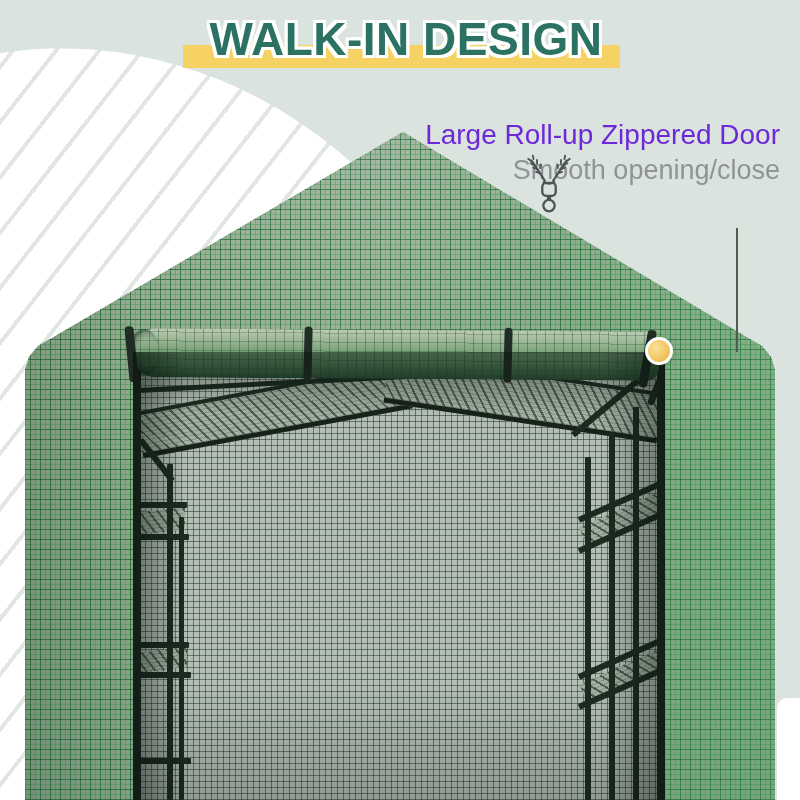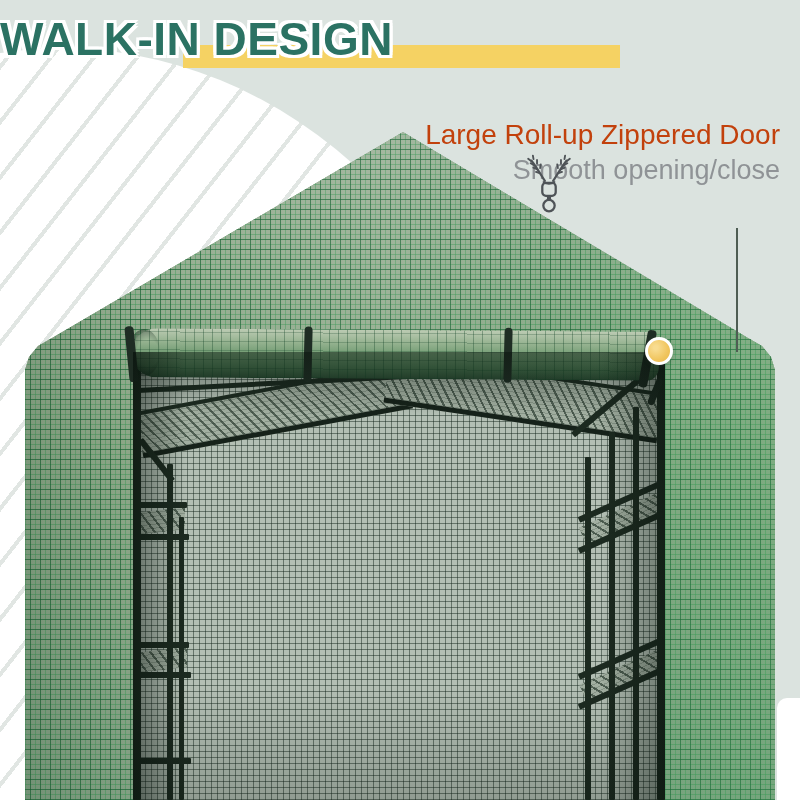--- a/index.html
+++ b/index.html
@@ -84,29 +84,30 @@
   
   .leader{position:absolute;left:736px;top:228px;width:2px;height:124px;background:#4E5D53;z-index:6;}
   .dot{
     position:absolute;left:645px;top:337px;width:22px;height:22px;border-radius:50%;z-index:7;
     background:radial-gradient(circle at 35% 35%, #f8dc90 10%, #F0C55E 60%, #e7b646 100%);
     border:3px solid #ffffff;box-shadow:0 1px 4px rgba(40,60,45,.25);
   }
   
   .title-band{position:absolute;left:183px;top:45px;width:437px;height:23px;background:#F5D263;z-index:5;}
   .title{
-    position:absolute;left:0;top:12px;width:756px;margin:0;text-align:left;z-index:6;
+    position:absolute;left:0;top:12px;width:756px;margin:0;text-align:center;z-index:6;
     font-size:46px;font-weight:800;letter-spacing:.5px;color:#2B7263;
     text-shadow:-3px -3px 0 #fff,3px -3px 0 #fff,-3px 3px 0 #fff,3px 3px 0 #fff,
                 -3px 0 0 #fff,3px 0 0 #fff,0 -3px 0 #fff,0 3px 0 #fff;
+    padding-left:28px;
   }
   
   .feature-title{
     position:absolute;right:20px;top:119px;z-index:6;text-align:right;
-    font-size:28px;color:#c2410c;font-weight:500;white-space:nowrap;
+    font-size:28px;color:#6d28d9;font-weight:500;white-space:nowrap;
   }
   .feature-sub{
     position:absolute;right:20px;top:155px;z-index:6;text-align:right;
     font-size:27px;line-height:30px;color:#8F9396;font-weight:400;
   }
   .zipper{position:absolute;left:524px;top:154px;z-index:6;}
   .corner-decor{
     position:absolute;right:0;bottom:0;width:23px;height:102px;background:#ffffff;
     border-radius:10px 0 0 0;z-index:4;
   }

